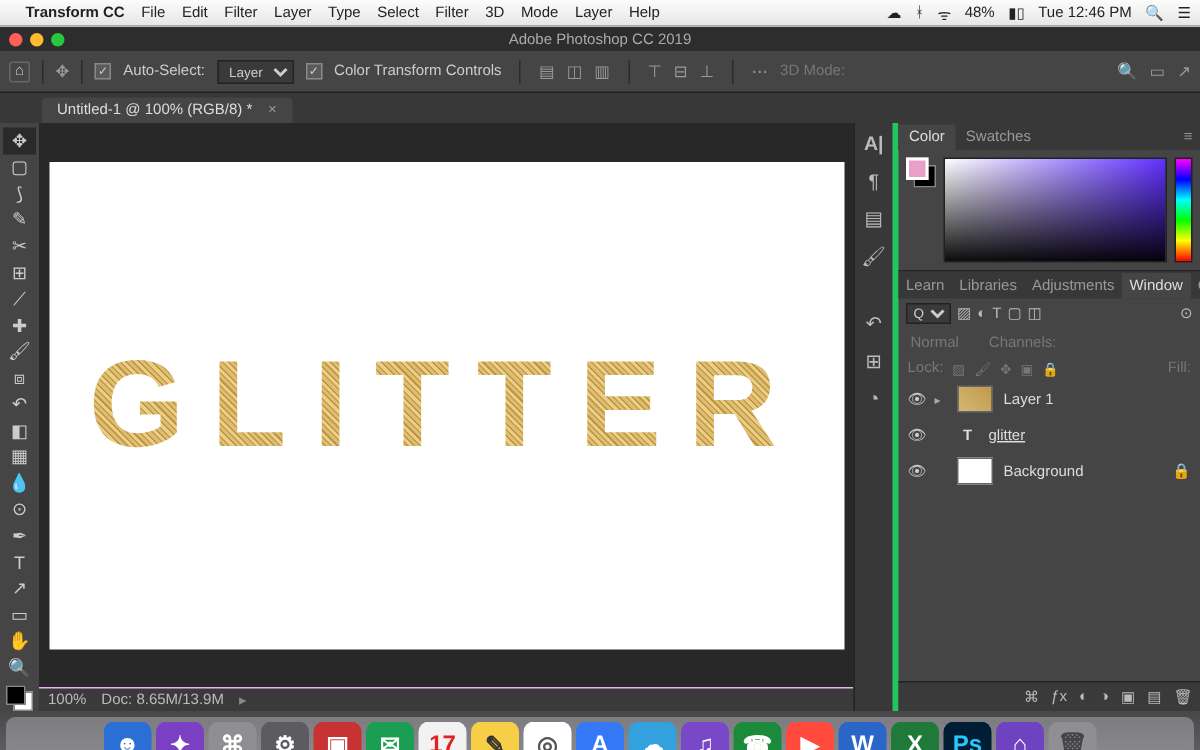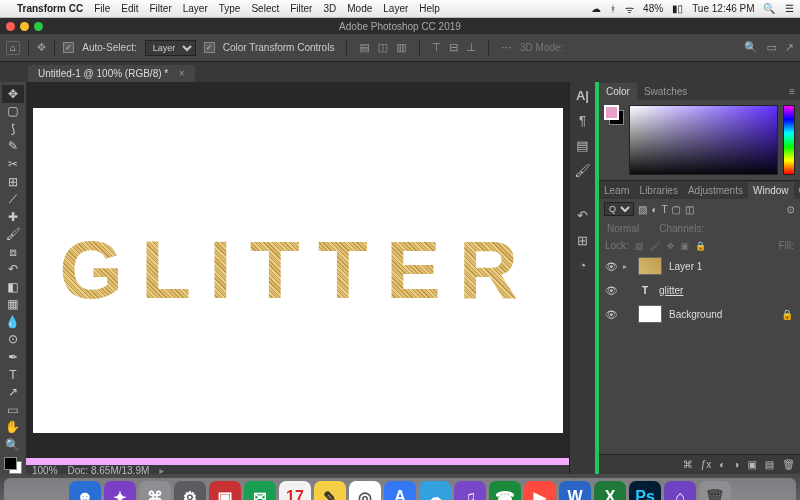--- a/index.html
+++ b/index.html
@@ -28,21 +28,21 @@
 .tools{width:26px;background:#454545;display:flex;flex-direction:column;align-items:center;padding-top:3px;gap:0}
 .tools .tool{width:22px;height:19px;display:flex;align-items:center;justify-content:center;color:#ccc;font-size:12px;position:relative}
 .tools .tool.sel{background:#2a2a2a}
 .tools .swatches{margin-top:4px;width:18px;height:18px;position:relative}
 .tools .sw-f{position:absolute;width:13px;height:13px;background:#000;border:1px solid #888;top:0;left:0}
 .tools .sw-b{position:absolute;width:13px;height:13px;background:#fff;border:1px solid #888;bottom:0;right:0}
 .canvas-area{flex:1;display:flex;flex-direction:column;background:#282828}
 .canvas-wrap{flex:1;display:flex;align-items:center;justify-content:center;padding:8px 0}
 .canvas{width:530px;height:325px;background:#fff;display:flex;align-items:center;justify-content:center}
 .glitter-text{font-family:"Arial Narrow","Helvetica Neue",sans-serif;font-weight:700;font-size:82px;letter-spacing:18px;color:#c9a961;background:repeating-linear-gradient(45deg,#d4b873 0 2px,#c19a4a 2px 3px,#e0c787 3px 5px,#b89349 5px 6px);-webkit-background-clip:text;background-clip:text;-webkit-text-fill-color:transparent;filter:contrast(1.1)}
-.status{height:16px;background:#3a3a3a;display:flex;align-items:flex-start;padding:0 6px;gap:10px;color:#bbb;font-size:9px;border-top:7px solid #f0abfc}
+.status{height:16px;background:#3a3a3a;display:flex;align-items:center;padding:0 6px;gap:10px;color:#bbb;font-size:9px;border-top:1px solid #f0abfc}
 .right-col{width:26px;background:#383838;display:flex;flex-direction:column;align-items:center;padding-top:6px;gap:10px;color:#bbb;border-left:1px solid #222}
 .right-col .ic{font-size:13px}
 .panels{width:205px;background:#454545;display:flex;flex-direction:column;border-left:4px solid #22c55e}
 .panel-tabs{height:18px;display:flex;align-items:center;background:#383838;font-size:9px;color:#999}
 .panel-tabs .pt{padding:3px 7px}
 .panel-tabs .pt.act{background:#454545;color:#ddd}
 .panel-tabs .menu{margin-left:auto;padding:0 5px;color:#999}
 .color-panel{height:80px;display:flex;padding:5px;gap:5px}
 .color-swatch{width:20px;height:20px;position:relative}
 .color-swatch .fg{position:absolute;width:15px;height:15px;background:#e8a0c8;border:2px solid #fff;top:0;left:0;z-index:1}

